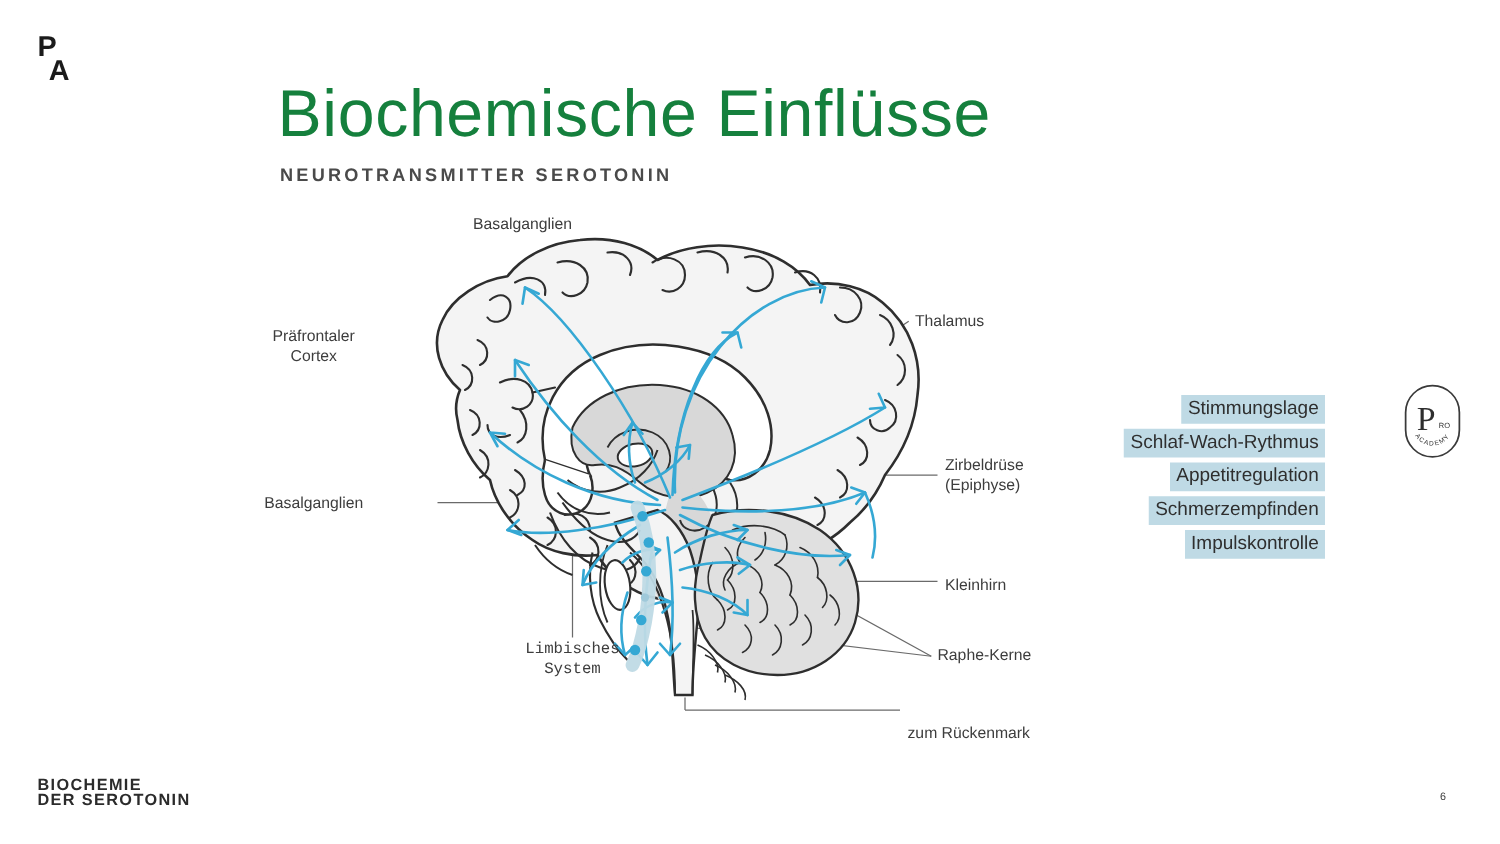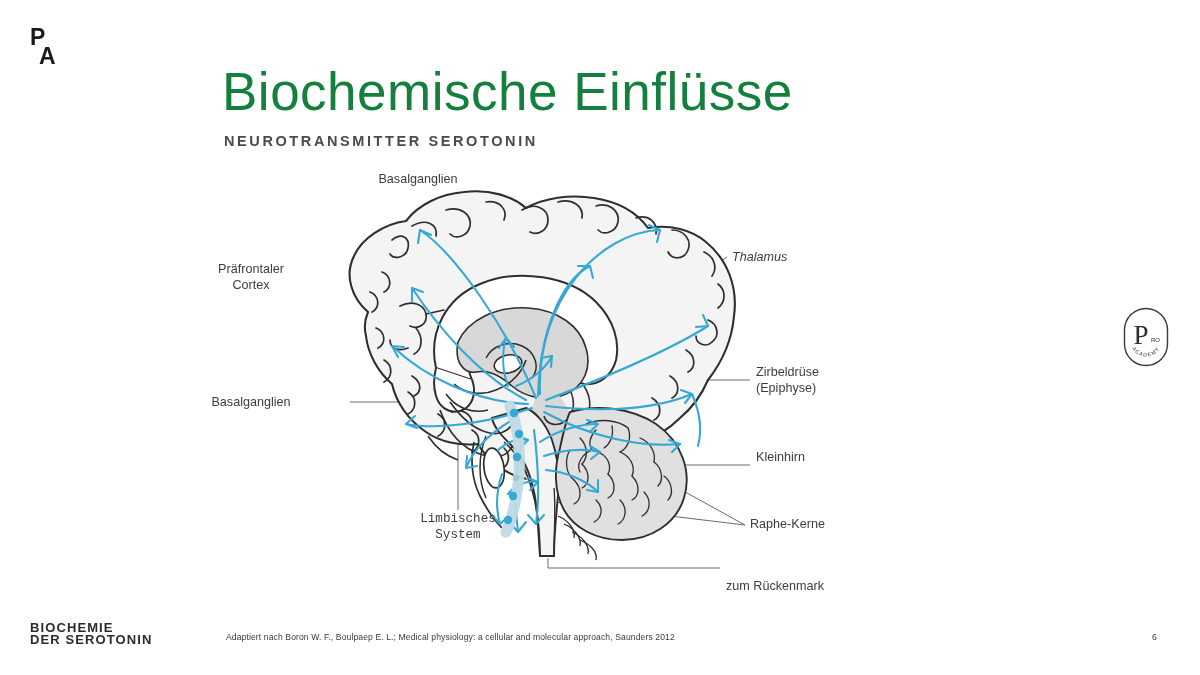--- a/index.html
+++ b/index.html
@@ -355,47 +355,53 @@
     <div class="lbl c" style="left:113px;top:-8px;width:130px;">Basalganglien</div>
 
     <div class="lbl r" style="left:-80px;top:82px;width:182px;">Präfrontaler
 Cortex</div>
 
     <div class="lbl r" style="left:-80px;top:215px;width:182px;">Basalganglien</div>
 
     <div class="lbl c" style="left:158px;top:332px;width:120px;font-family:Liberation Mono, monospace;">Limbisches
 System</div>
 
-    <div class="lbl" style="left:492px;top:70px;font-style:italic;">Thalamus</div>
+    <div class="lbl" style="left:492px;top:70px;">Thalamus</div>
 
     <div class="lbl" style="left:516px;top:185px;">Zirbeldrüse
 (Epiphyse)</div>
 
-    <div class="lbl" style="left:516px;top:270px;">Kleinhirn</div>
+    <div class="lbl" style="left:516px;top:281px;">Kleinhirn</div>
 
     <div class="lbl" style="left:510px;top:337px;">Raphe-Kerne</div>
 
     <div class="lbl" style="left:486px;top:380px;margin-top:19px;">zum Rückenmark</div>
   </div>
 
+  <div class="keywords">
+    <span class="kw">Stimmungslage</span>
+    <span class="kw">Schlaf-Wach-Rythmus</span>
+    <span class="kw">Appetitregulation</span>
+    <span class="kw">Schmerzempfinden</span>
+    <span class="kw">Impulskontrolle</span>
+  </div>
 
   <div class="badge">
     <svg viewBox="0 0 48 62" xmlns="http://www.w3.org/2000/svg">
       <defs>
         <path id="arcpath" d="M9 40 A16 16 0 0 0 39 40" fill="none"></path>
       </defs>
       <rect x="2.5" y="2.5" width="43" height="57" rx="21.5" ry="21.5" fill="none" stroke="#3a3a3a" stroke-width="1.4"></rect>
       <text x="19" y="38" font-family="'Liberation Serif','DejaVu Serif',serif" font-size="27" fill="#2e2e2e" text-anchor="middle">P</text>
       <text x="29" y="36" font-family="'Liberation Sans',sans-serif" font-size="6" fill="#2e2e2e">RO</text>
       <text font-family="'Liberation Sans',sans-serif" font-size="5.2" fill="#2e2e2e" letter-spacing="1.1">
         <textPath href="#arcpath" startOffset="50%" text-anchor="middle">ACADEMY</textPath>
       </text>
     </svg>
   </div>
 
   <div class="foot-left">
     <div>BIOCHEMIE</div>
     <div>DER SEROTONIN</div>
   </div>
-  <div class="foot-src">Adaptiert nach Boron W. F., Boulpaep E. L.; Medical physiology: a cellular and molecular approach, Saunders 2012</div>
   <div class="foot-page">6</div>
 
 </div>
 
 </body></html>

